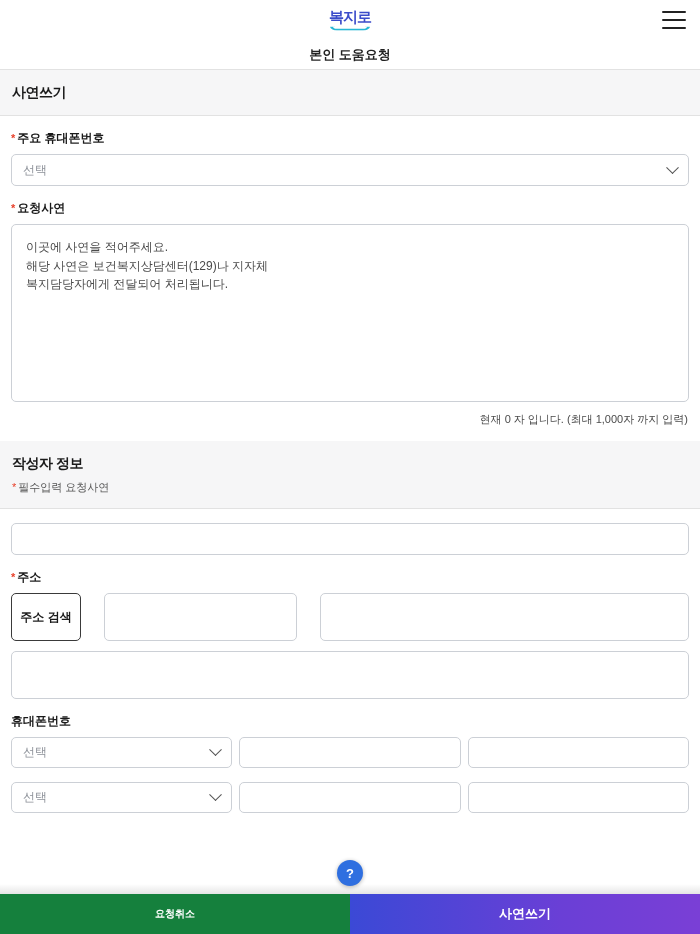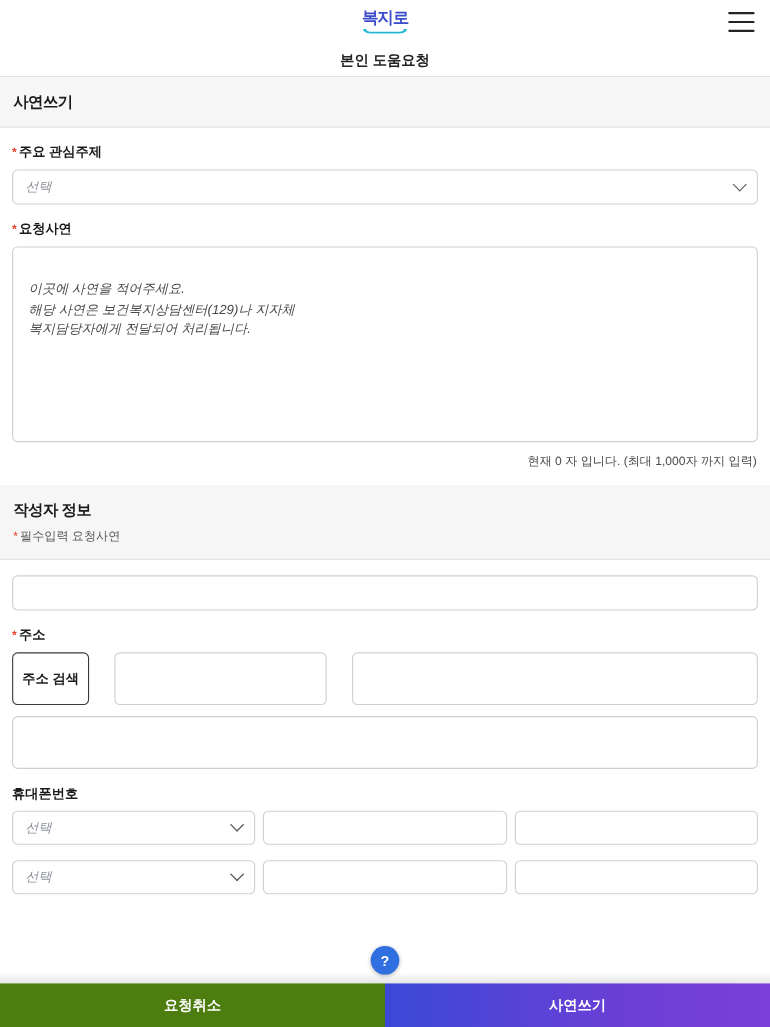--- a/index.html
+++ b/index.html
@@ -120,38 +120,37 @@
   .select-box,
   .text-input,
   .textarea-box {
     width: 100%;
     background: #fff;
     border: 1px solid #ccd0d6;
     border-radius: 5px;
     font-family: "Liberation Sans", sans-serif;
     font-size: 12px;
     color: #8d9199;
-    font-style: italic;
   }
   .select-box {
     height: 32px;
     display: flex;
     align-items: center;
     justify-content: space-between;
     padding: 0 11px;
   }
   .select-box .caret {
     width: 9px; height: 9px;
     border-right: 1.6px solid #555;
     border-bottom: 1.6px solid #555;
     transform: rotate(45deg) translate(-2px,-2px);
   }
   .textarea-box {
     height: 178px;
-    padding: 28px 14px;
+    padding: 13px 14px;
     color: #4a4a4a;
     line-height: 1.55;
     font-size: 12px;
     white-space: pre-line;
     overflow: hidden;
   }
   .char-count {
     text-align: right;
     font-size: 11px;
     color: #4a4a4a;
@@ -247,23 +246,23 @@
   
   .bottom-bar {
     position: absolute;
     left: 0; right: 0; bottom: 0;
     height: 40px;
     display: flex;
     z-index: 6;
   }
   .btn-cancel {
     flex: 0 0 350px;
-    background: #4d7c0f;
+    background: #15803d;
     color: #fff;
-    font-size: 13px;
+    font-size: 10px;
     font-weight: bold;
     display: flex;
     align-items: center;
     justify-content: center;
     cursor: pointer;
   }
   .btn-submit {
     flex: 1 1 auto;
     background: linear-gradient(90deg, #3b49d6 0%, #6a3fd6 60%, #7a3fd6 100%);
     color: #fff;
@@ -305,21 +304,21 @@
   </div>
 
   <div class="section-head">
     <h2>사연쓰기</h2>
   </div>
 
   <div class="form-body">
 
     <div class="field">
       <span class="field-label">
-        <span class="req-dot">*</span><span>주요 관심주제</span>
+        <span class="req-dot">*</span><span>주요 휴대폰번호</span>
       </span>
       <div class="select-box">
         <span>선택</span>
         <span class="caret"></span>
       </div>
     </div>
 
     <div class="field">
       <span class="field-label">
         <span class="req-dot">*</span><span>요청사연</span>

